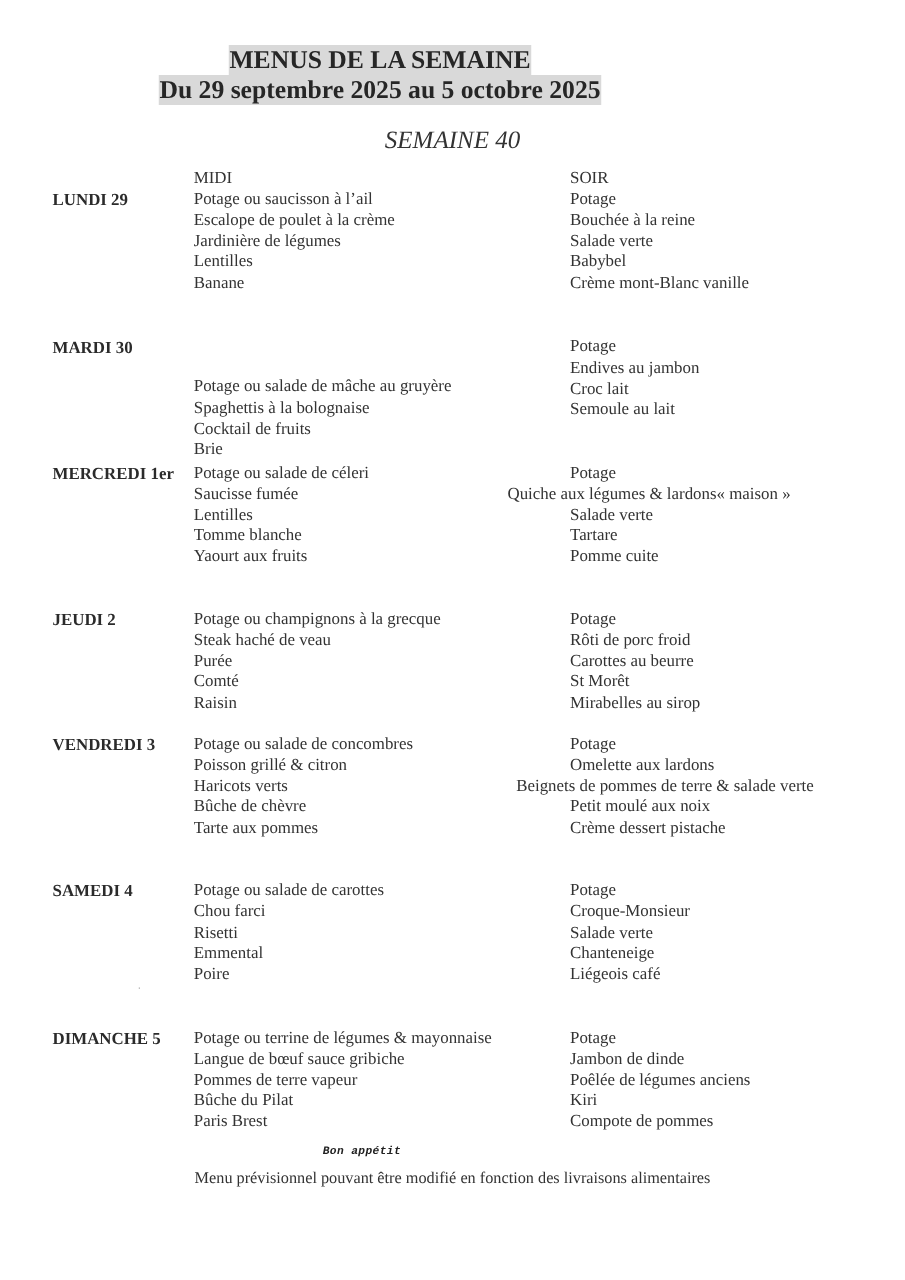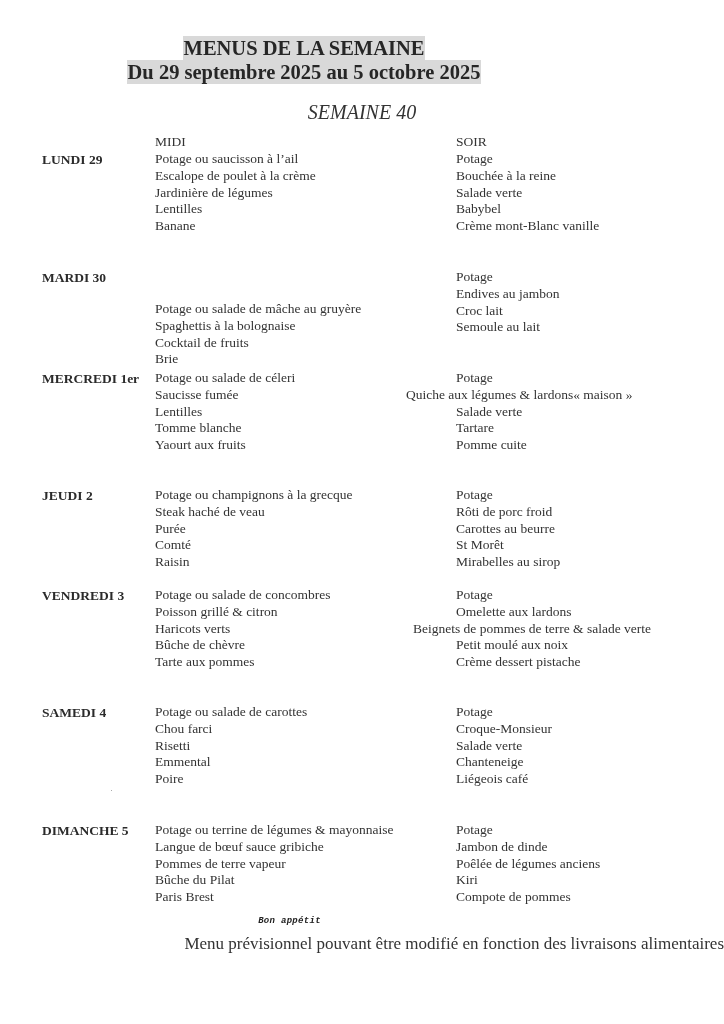--- a/index.html
+++ b/index.html
@@ -23,22 +23,22 @@
     .col { position: absolute; font-size: 13.5px; line-height: 16.8px; color: #333; }
     .col .item { display: block; white-space: nowrap; }
     .midi { left: 155px; }
     .soir { left: 456px; }
     .footer-bon {
       position: absolute; top: 916px; left: 0; width: 579px; text-align: center;
       font-family: Liberation Mono, monospace; font-style: italic; font-weight: bold;
       font-size: 9px; color: #222; letter-spacing: 0.3px;
     }
     .footer-note {
-      position: absolute; top: 934px; left: 0; width: 724px; text-align: right;
-      font-size: 17px; color: #333;
+      position: absolute; top: 934px; left: 0; width: 724px; text-align: center;
+      font-size: 13px; color: #333;
     }
     .scan-dot { position: absolute; left: 111px; top: 790px; width: 1px; height: 1px; background: #aaa; }
   </style>
 </head>
 <body>
 
 <div class="title-block">
   <div><span class="title-line l1">MENUS DE LA SEMAINE</span></div>
   <div><span class="title-line">Du 29 septembre 2025 au 5 octobre 2025</span></div>
 </div>

